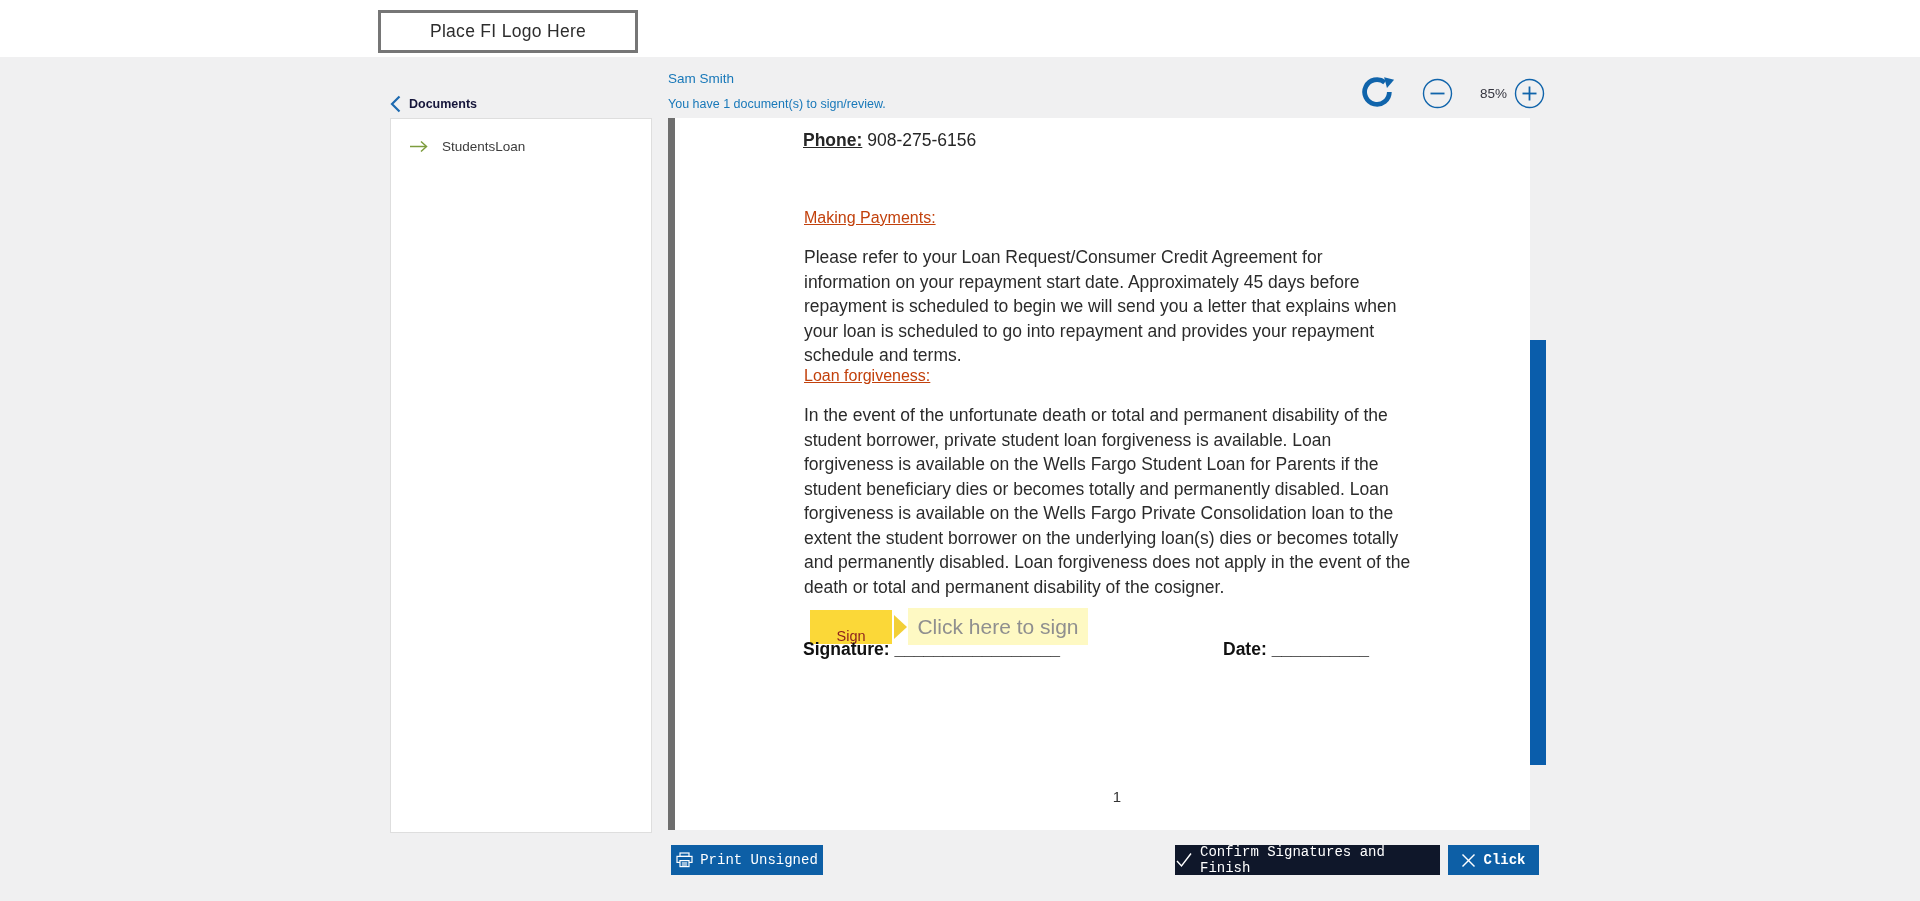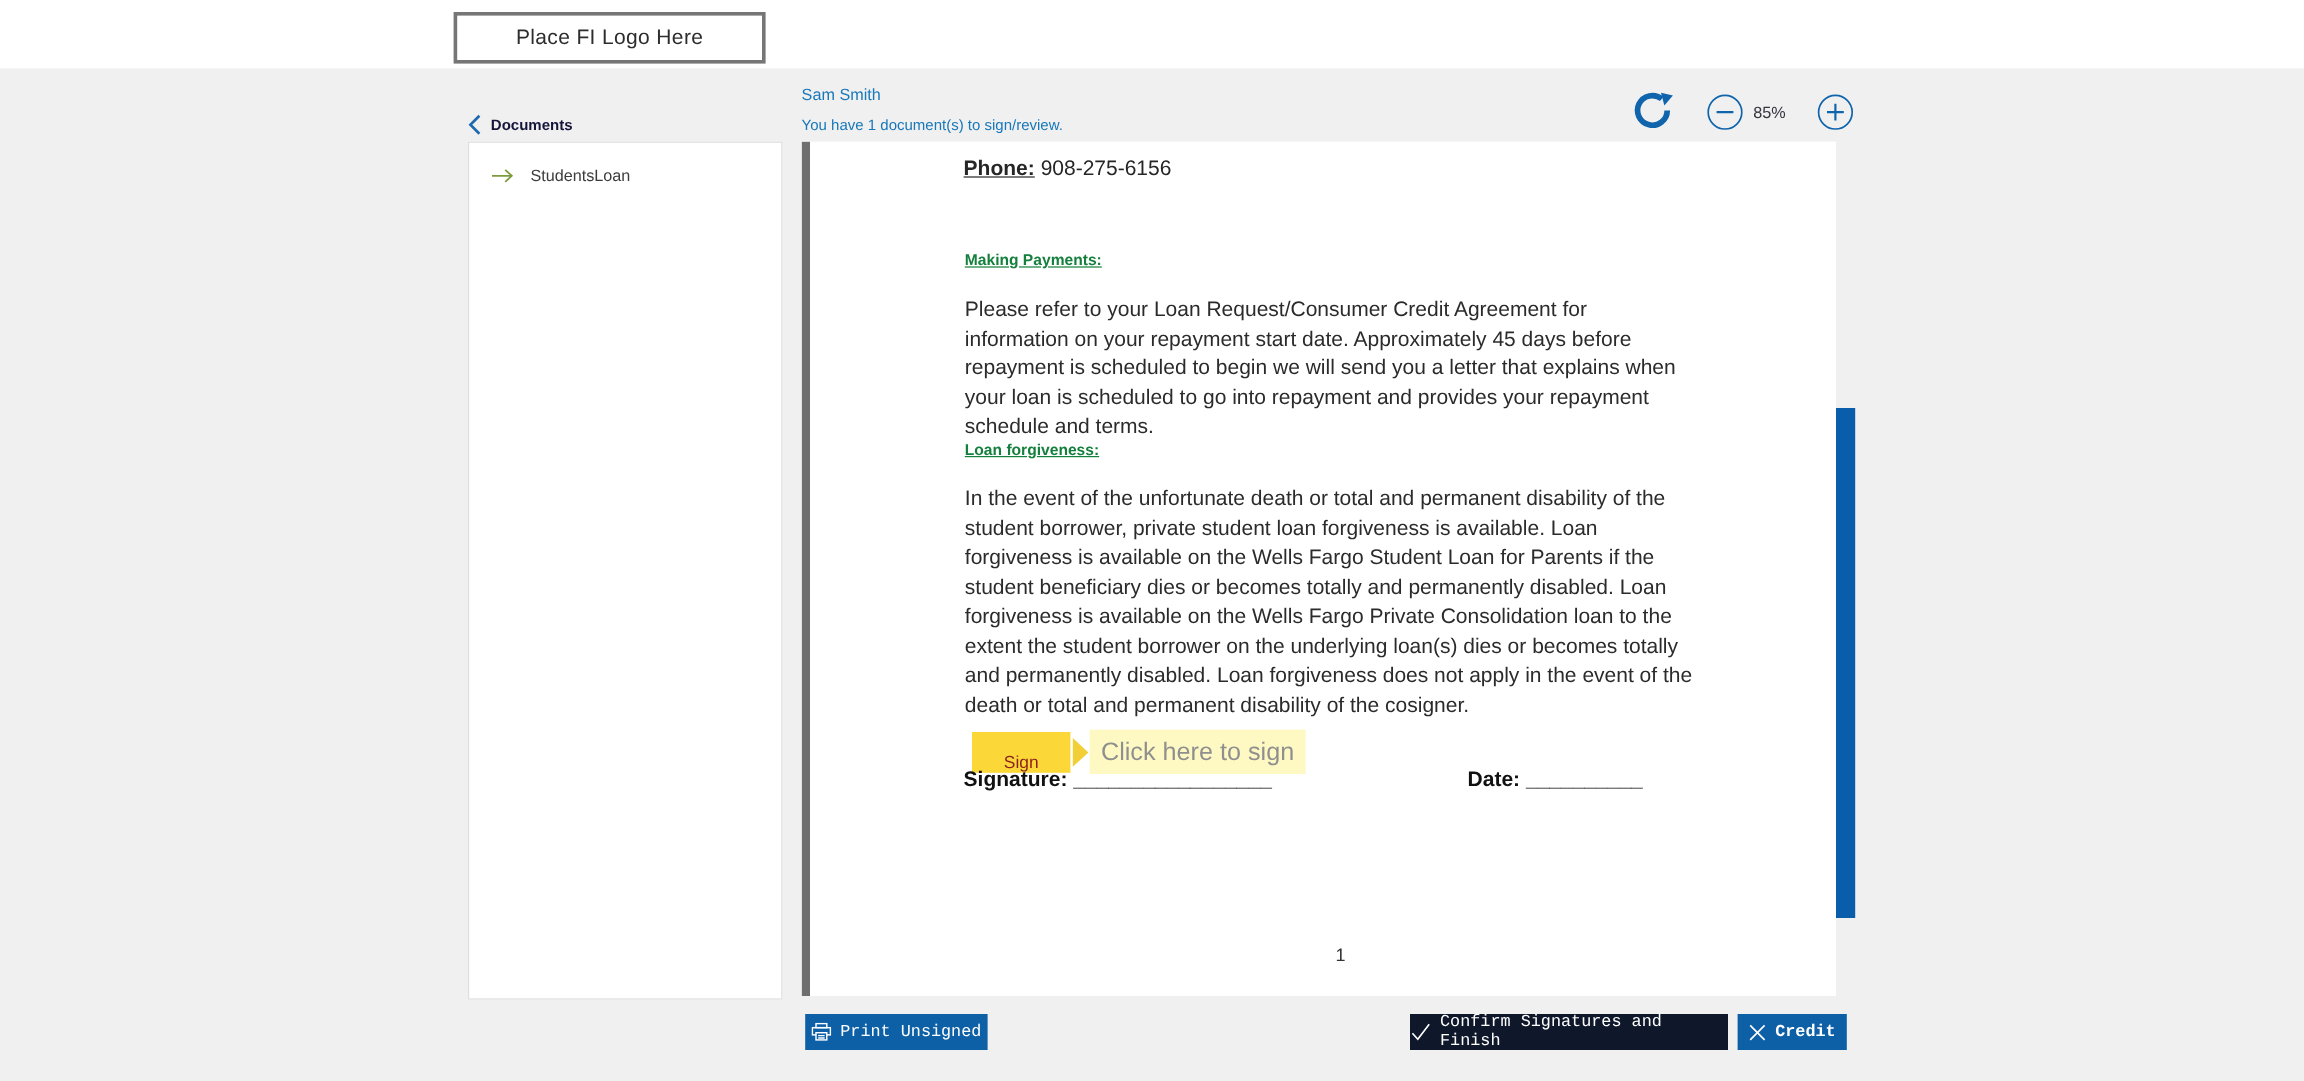--- a/index.html
+++ b/index.html
@@ -39,21 +39,21 @@
     font-size: 13.5px; color: #1878b9;
   }
   .user-notice {
     left: 668px; top: 97px;
     font-size: 12.5px; color: #1878b9;
   }
   .refresh-btn { left: 1358px; top: 73px; width: 38px; height: 38px; cursor: pointer; }
   .zoom-out-btn { left: 1422px; top: 78px; width: 31px; height: 31px; cursor: pointer; }
   .zoom-in-btn  { left: 1514px; top: 78px; width: 31px; height: 31px; cursor: pointer; }
   .zoom-level {
-    left: 1461px; top: 86px; width: 46px; text-align: left;
+    left: 1461px; top: 86px; width: 46px; text-align: right;
     font-size: 13.5px; color: #35353f;
   }
 
   
   .sidebar {
     left: 390px; top: 118px; width: 262px; height: 715px;
     background: #ffffff; border: 1px solid #dedede;
   }
   .sidebar-item {
     margin: 20px 0 0 18px;
@@ -69,22 +69,22 @@
   }
   .doc-left-rail {
     position: absolute; left: 0; top: 0; width: 7px; height: 712px;
     background: #6e6e6e;
   }
   .doc-text { color: #262626; }
   .phone-row { position: absolute; left: 135px; top: 12px; font-size: 17.5px; }
   .phone-row .b { font-weight: 700; text-decoration: underline; }
   .doc-heading {
     position: absolute; left: 136px;
-    font-size: 13px; font-weight: 700; text-decoration: underline;
-    color: #15803d;
+    font-size: 16px; font-weight: 400; text-decoration: underline;
+    color: #c2410c;
   }
   .h-making { top: 91px; }
   .h-forgive { top: 249px; }
   .doc-para { position: absolute; left: 136px; font-size: 17.5px; line-height: 24.5px; color: #2b2b2b; white-space: nowrap; }
   .p-making { top: 127px; }
   .p-forgive { top: 285px; }
 
   .sign-tag {
     position: absolute; left: 142px; top: 492px; width: 82px; height: 34px;
     background: #fbd838;
@@ -262,14 +262,14 @@
   <span>Confirm Signatures and Finish</span>
 </div>
 
 <div class="btn btn-cancel">
   <span>
     <svg width="15" height="15" viewBox="0 0 15 15" fill="none" stroke="#ffffff" stroke-width="1.4">
       <line x1="1.5" y1="1.5" x2="13.5" y2="13.5"></line>
       <line x1="13.5" y1="1.5" x2="1.5" y2="13.5"></line>
     </svg>
   </span>
-  <span>Credit</span>
+  <span>Click</span>
 </div>
 
 </body></html>

